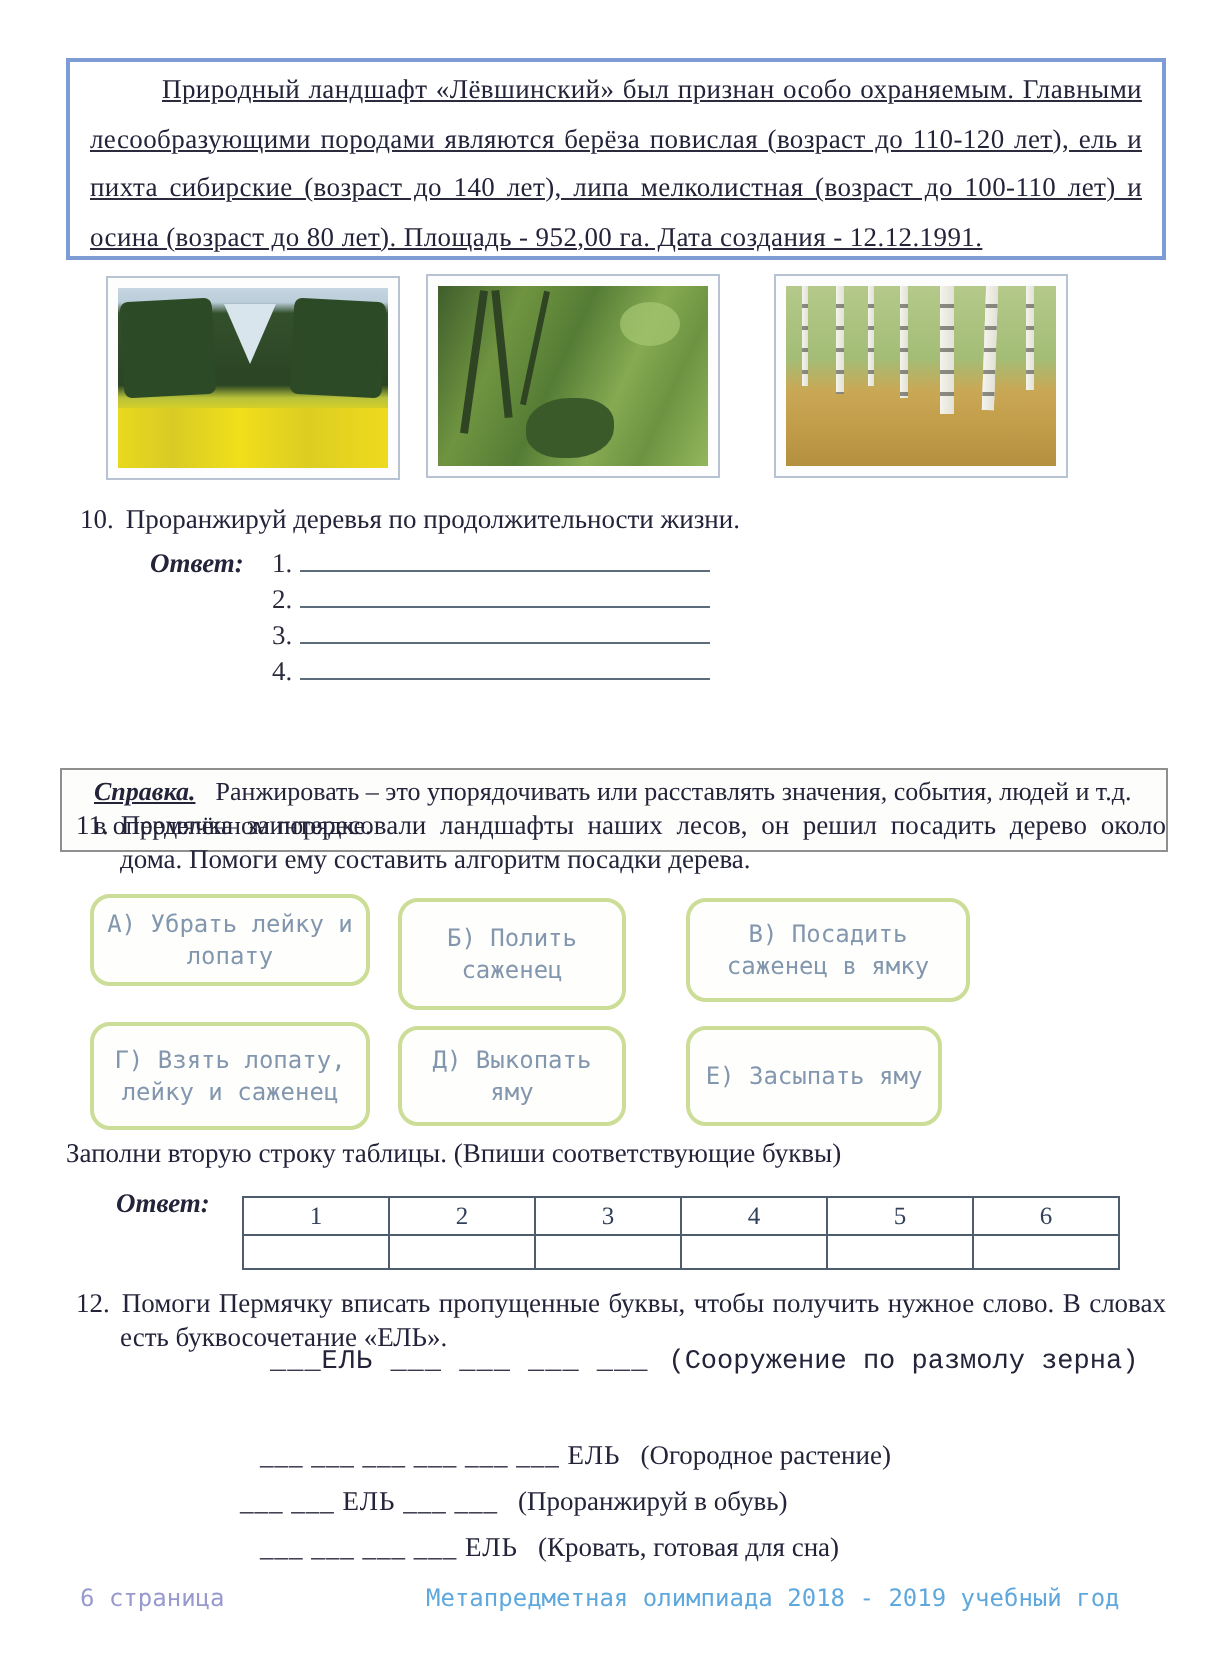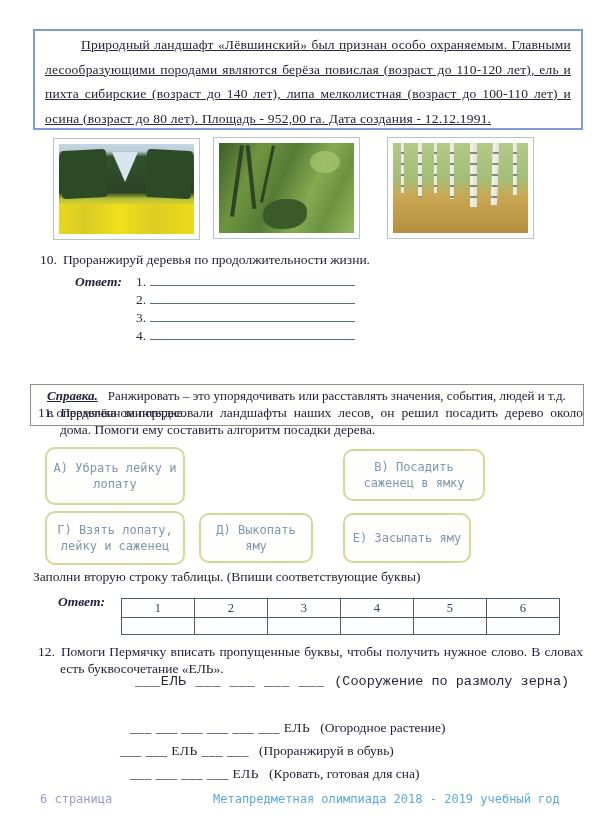--- a/index.html
+++ b/index.html
@@ -60,21 +60,21 @@
   
   .ref-box { position:absolute; top:356px; left:30px; width:554px; border:1px solid #8f8f8f;
     padding:2px 8px 4px 16px; font-size:13px; line-height:17px; color:#23233a; background:#fdfdfb;margin-top:28px; }
   .ref-label { font-weight:bold; font-style:italic; text-decoration:underline; margin-right:10px; }
 
   
   .opt { position:absolute; border:2px solid #cbdd96; border-radius:10px;
     font-family:"DejaVu Sans Mono", monospace; font-size:12px; line-height:16px;
     color:#8296ae; display:flex; align-items:center; justify-content:center;
     text-align:center; padding:4px 6px; background:#fefefc; }
-  .optA { top:447px; left:45px;  width:140px; height:58px; }
+  .optA { top:447px; left:45px;  width:140px; height:46px; }
   .optB { top:449px; left:199px; width:114px; height:56px; }
   .optV { top:449px; left:343px; width:142px; height:52px; }
   .optG { top:511px; left:45px;  width:140px; height:54px; }
   .optD { top:513px; left:199px; width:114px; height:50px; }
   .optE { top:513px; left:343px; width:128px; height:50px; }
 
   .fill-instr { position:absolute; top:569px; left:33px; font-size:13.5px; color:#23233a; }
 
   .table-wrap { position:absolute; top:594px; left:58px; display:flex; }
   .ans-table { border-collapse:collapse; margin-left:16px; margin-top:4px; }
@@ -153,20 +153,21 @@
 
   <div class="ref-box">
     <span class="ref-label">Справка.</span><span>Ранжировать – это упорядочивать или расставлять значения, события, людей и т.д. в определённом порядке.</span>
   </div>
 
   <div class="q q11">
     <span class="qnum">11.</span><span>Пермячка заинтересовали ландшафты наших лесов, он решил посадить дерево около дома.  Помоги ему составить алгоритм посадки дерева.</span>
   </div>
 
   <div class="opt optA">А) Убрать лейку и лопату</div>
+  <div class="opt optB">Б) Полить саженец</div>
   <div class="opt optV">В) Посадить саженец в ямку</div>
   <div class="opt optG">Г) Взять лопату, лейку и саженец</div>
   <div class="opt optD">Д) Выкопать яму</div>
   <div class="opt optE">Е) Засыпать яму</div>
 
   <div class="fill-instr">Заполни вторую строку таблицы.  (Впиши соответствующие буквы)</div>
 
   <div class="table-wrap">
     <span class="ans-label">Ответ:</span>
     <table class="ans-table">

